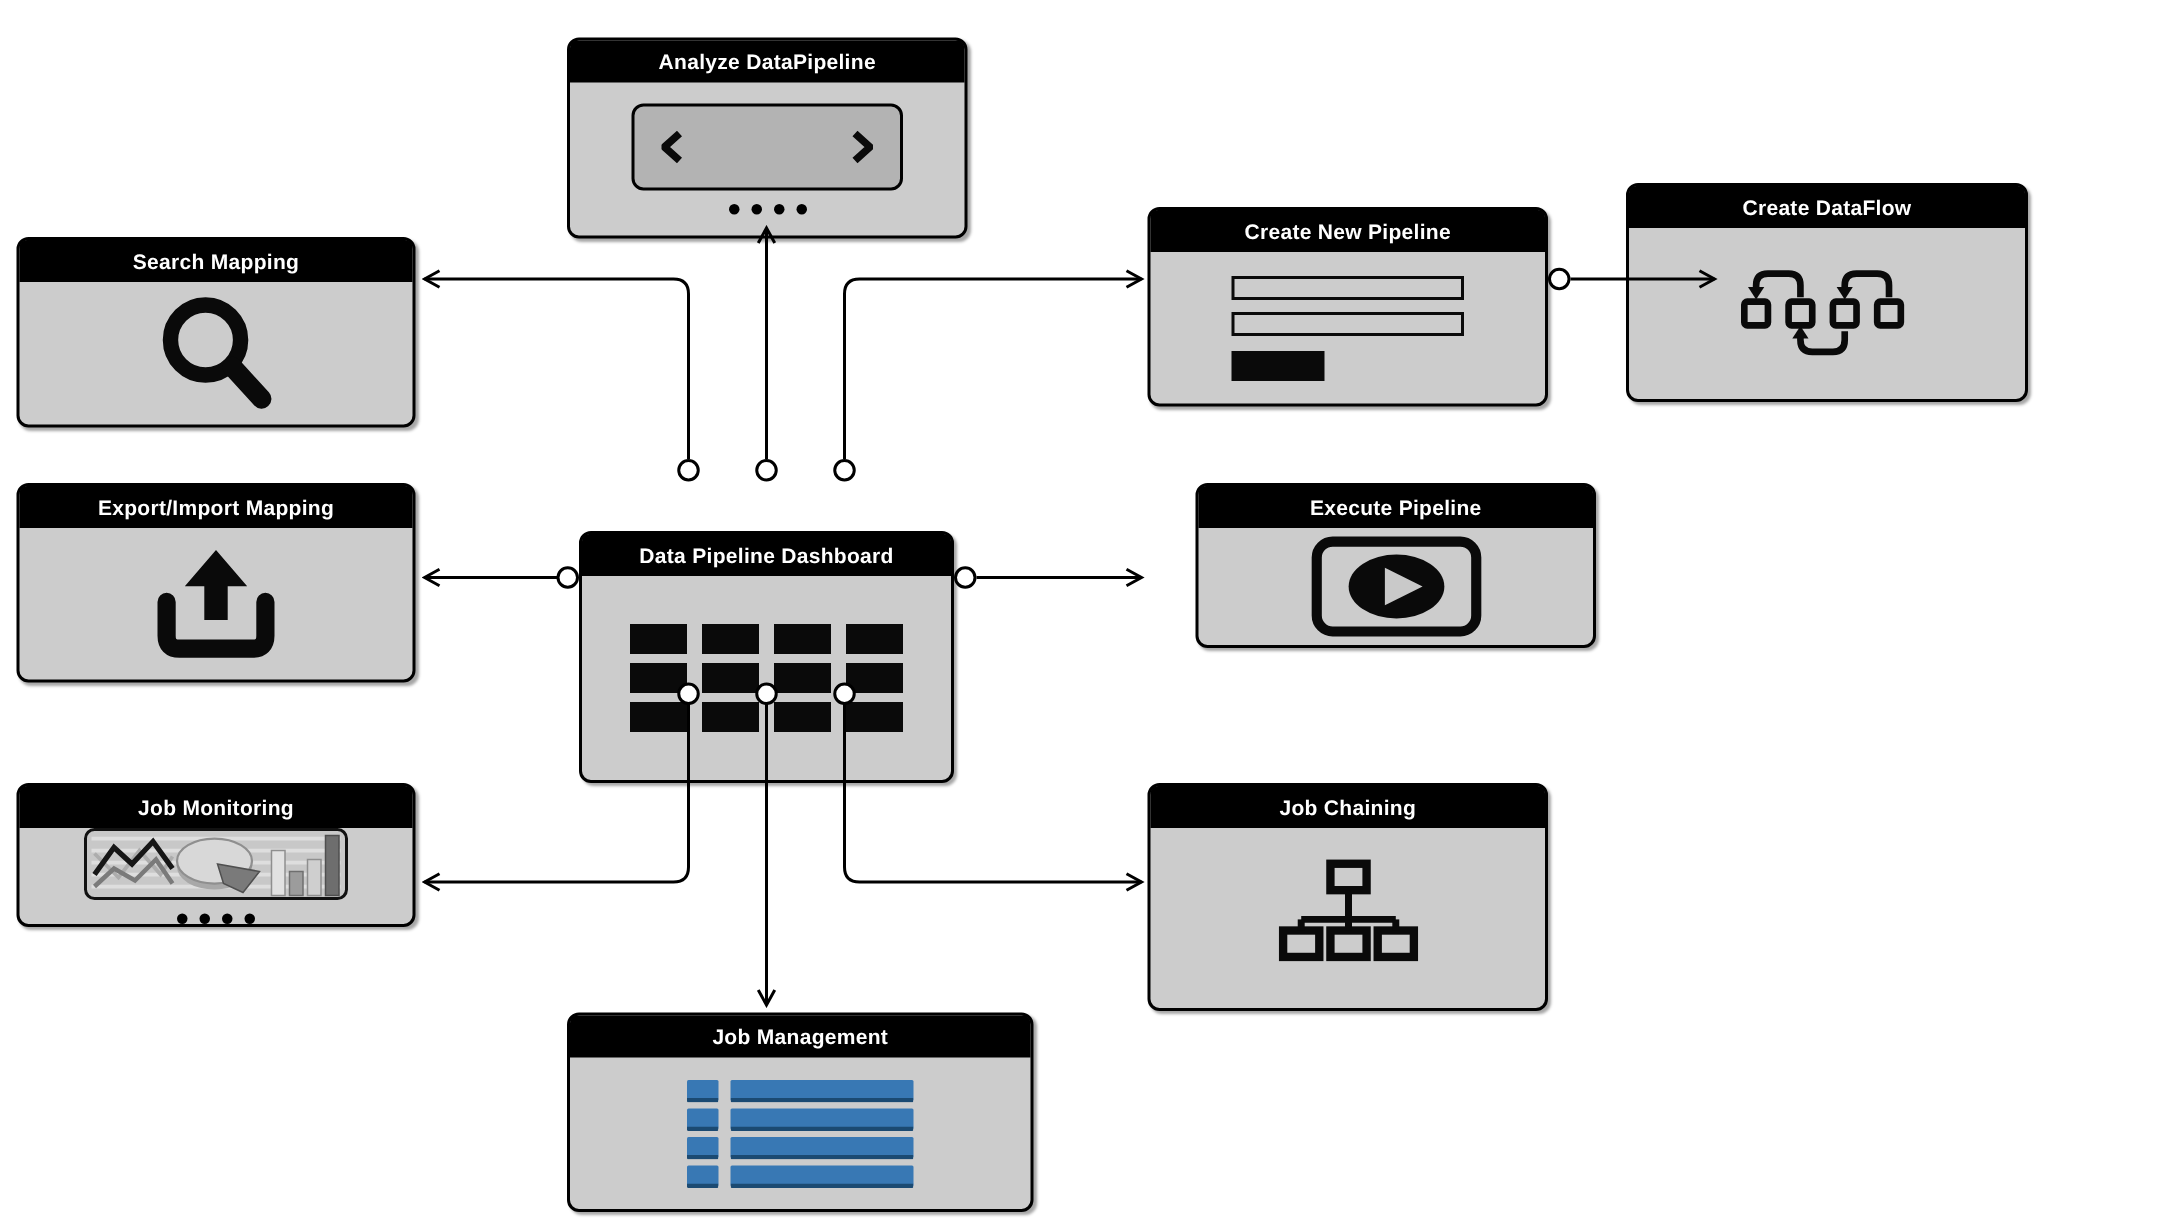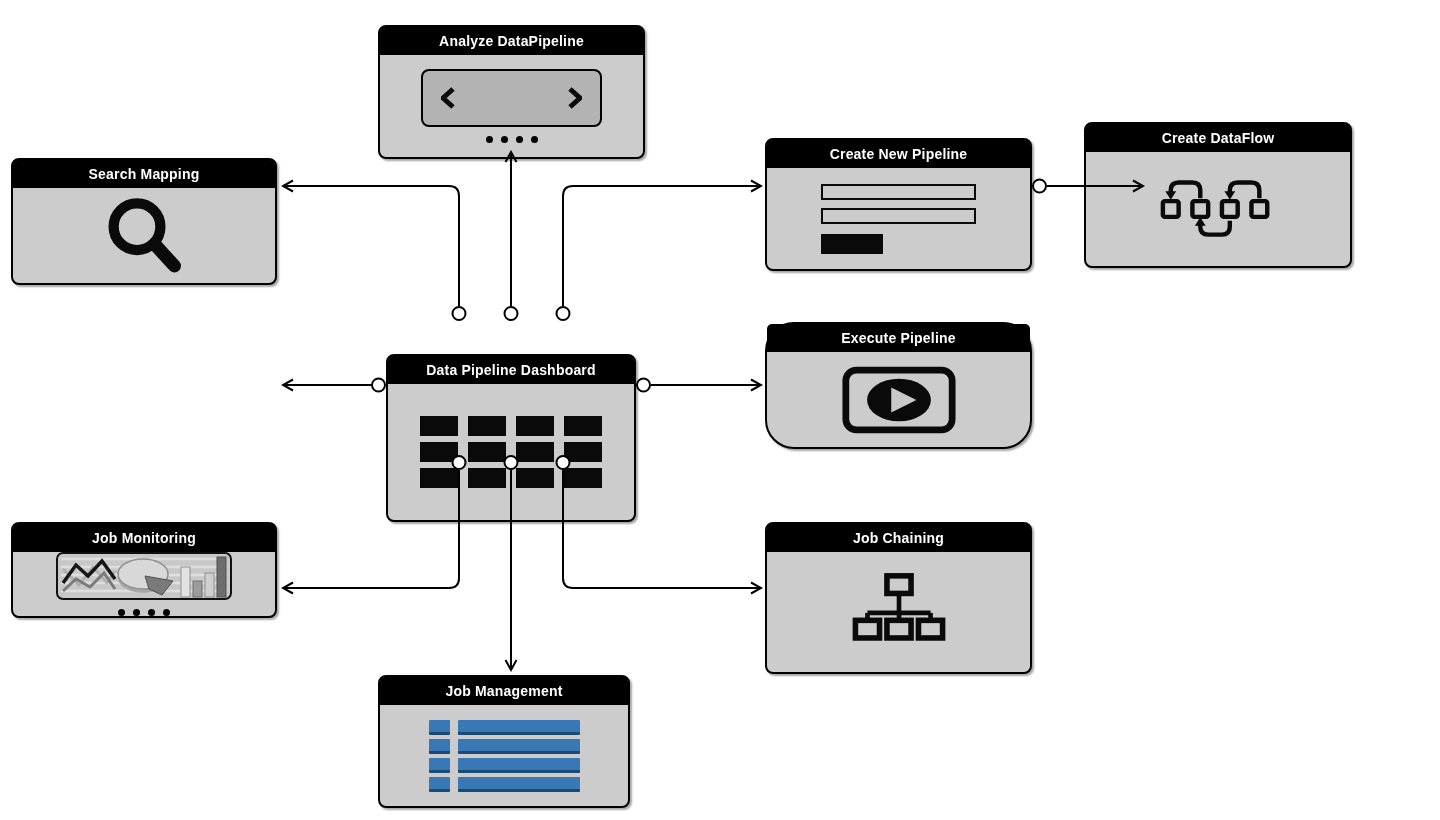--- a/index.html
+++ b/index.html
@@ -142,20 +142,29 @@
         </g>
         <g fill="#0a0a0a">
           <polygon points="10.5,20 21.5,20 16,28.5"></polygon>
           <polygon points="70.5,20 81.5,20 76,28.5"></polygon>
           <polygon points="40.5,55 51.5,55 46,46.5"></polygon>
         </g>
       </svg>
     </div>
   </div>
 
+  <div class="node" style="left:11px;top:322px;width:266px;height:133px;">
+    <div class="node-header">Export/Import Mapping</div>
+    <div class="node-body">
+      <svg width="104" height="80" viewBox="0 0 120 92">
+        <path d="M 22 44 L 22 70 Q 22 80 32 80 L 88 80 Q 98 80 98 70 L 98 44" fill="none" stroke="#0a0a0a" stroke-width="14" stroke-linecap="round"></path>
+        <polygon points="60,4 36,32 51,32 51,58 69,58 69,32 84,32" fill="#0a0a0a"></polygon>
+      </svg>
+    </div>
+  </div>
 
   <div class="node" style="left:386px;top:322px;width:250px;height:168px;margin-top:32px;">
     <div class="node-header">Data Pipeline Dashboard</div>
     <div class="node-body">
       <svg width="182" height="72" viewBox="0 0 182 72">
         <g fill="#0a0a0a">
           <rect x="0" y="0" width="38" height="20"></rect>
             <rect x="48" y="0" width="38" height="20"></rect>
             <rect x="96" y="0" width="38" height="20"></rect>
             <rect x="144" y="0" width="38" height="20"></rect>
@@ -165,21 +174,21 @@
             <rect x="144" y="26" width="38" height="20"></rect>
           <rect x="0" y="52" width="38" height="20"></rect>
             <rect x="48" y="52" width="38" height="20"></rect>
             <rect x="96" y="52" width="38" height="20"></rect>
             <rect x="144" y="52" width="38" height="20"></rect>
         </g>
       </svg>
     </div>
   </div>
 
-  <div class="node" style="left:765px;top:322px;width:267px;height:127px;border-radius:29px;">
+  <div class="node" style="left:797px;top:322px;width:267px;height:110px;">
     <div class="node-header">Execute Pipeline</div>
     <div class="node-body">
       <svg width="116" height="68" viewBox="0 0 120 70">
         <rect x="5" y="4" width="110" height="62" rx="11" fill="none" stroke="#0a0a0a" stroke-width="7"></rect>
         <ellipse cx="60" cy="35" rx="33" ry="22" fill="#0a0a0a"></ellipse>
         <polygon points="52,22 78,35 52,48" fill="#c9c9c9"></polygon>
       </svg>
     </div>
   </div>
 
@@ -230,21 +239,21 @@
           <line x1="55" y1="23" x2="55" y2="44"></line>
           <line x1="21" y1="44" x2="89" y2="44"></line>
           <line x1="21" y1="44" x2="21" y2="52"></line>
           <line x1="55" y1="44" x2="55" y2="52"></line>
           <line x1="89" y1="44" x2="89" y2="52"></line>
         </g>
       </svg>
     </div>
   </div>
 
-  <div class="node" style="left:378px;top:675px;width:252px;height:133px;">
+  <div class="node" style="left:378px;top:675px;width:311px;height:133px;">
     <div class="node-header">Job Management</div>
     <div class="node-body">
       <div class="jm-rows">
         <div class="jm-row">
             <div class="jm-sq"></div>
             <div class="jm-bar"></div>
           </div>
         <div class="jm-row">
             <div class="jm-sq"></div>
             <div class="jm-bar"></div>

